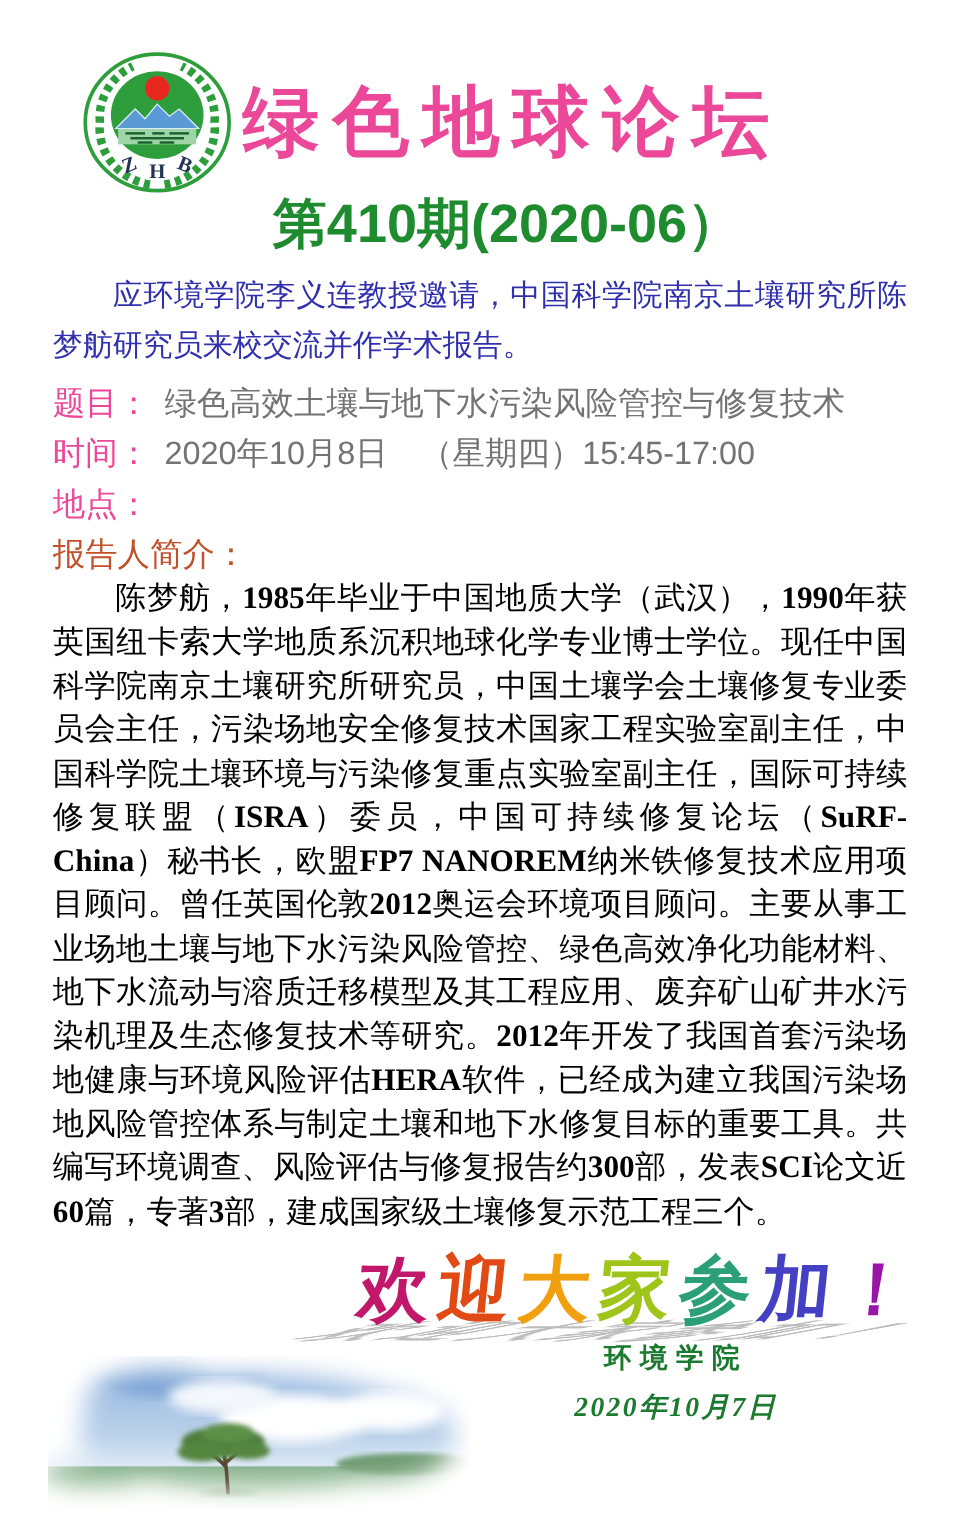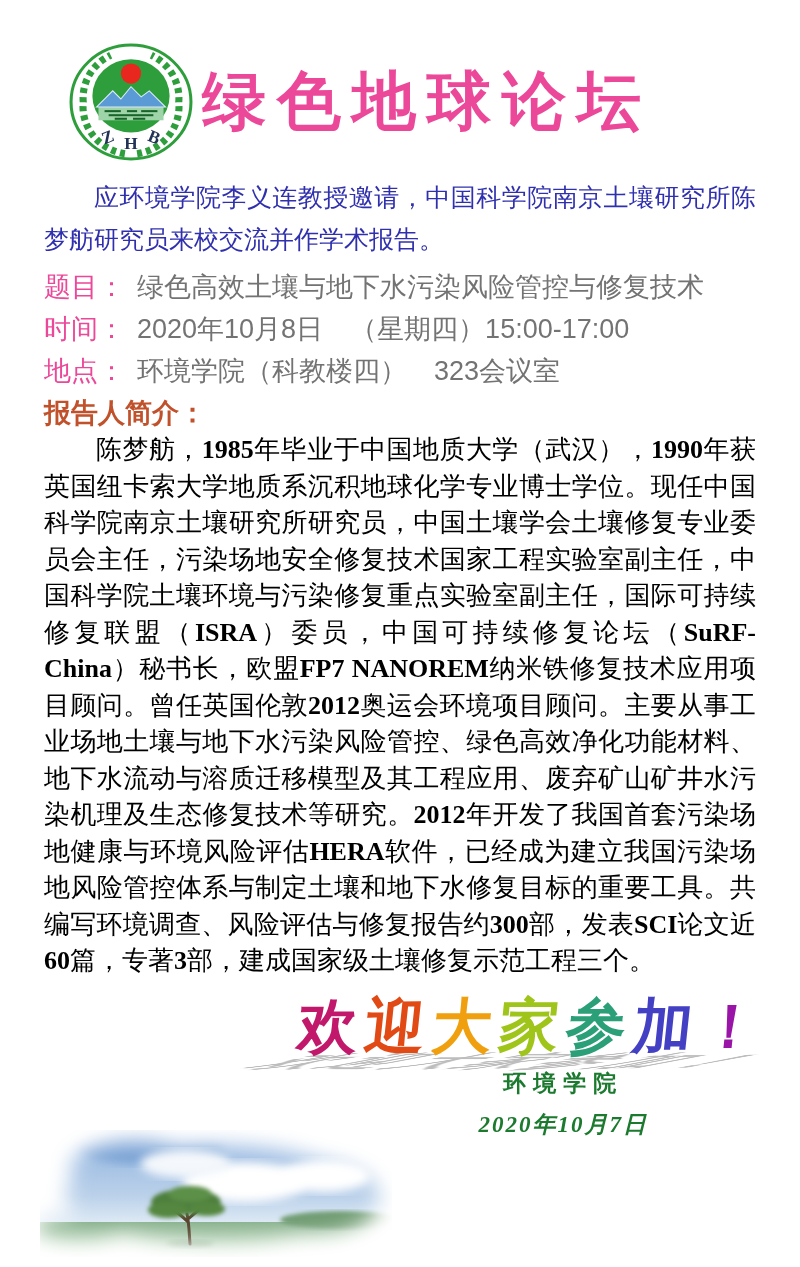--- a/index.html
+++ b/index.html
@@ -26,21 +26,21 @@
   .dash-line{width:152px;height:3px;background:#c2491d;margin-right:2px;flex:none;}
   
   .content{padding:0 44px;}
   .intro{
     margin:14px 0 0;font-size:25px;line-height:42px;text-indent:2em;text-align:justify;
     color:#3030ae;
   }
   .field{display:flex;margin-top:12px;font-size:27px;line-height:30px;}
   .field .flabel{color:#ec4899;flex:none;font-weight:normal;}
   .field .fvalue{color:#737373;margin-left:12px;white-space:nowrap;}
-  .bio-heading{color:#c0512b;font-size:27px;line-height:30px;margin-top:12px;font-weight:bold;}
+  .bio-heading{color:#c0512b;font-size:27px;line-height:30px;margin-top:12px;font-weight:normal;}
   .bio{
     margin:4px 0 0;font-family:"Liberation Serif",serif;font-size:26px;line-height:36.5px;
     text-indent:2em;text-align:justify;color:#000000;
   }
   
   .welcome-wrap{
     position:relative;margin:10px 0 0 298px;width:fit-content;height:78px;
     font-family:"Liberation Serif",serif;font-weight:bold;font-size:60px;line-height:1.25;
     white-space:nowrap;
   }
@@ -86,37 +86,37 @@
 
       <circle cx="62" cy="31" r="10" fill="#e8281e"></circle>
 
       <text x="40" y="99" font-family="Liberation Serif, serif" font-size="17" font-weight="bold" fill="#223355" text-anchor="middle" transform="rotate(-22 40 96)">Z</text>
       <text x="62" y="105" font-family="Liberation Serif, serif" font-size="17" font-weight="bold" fill="#223355" text-anchor="middle">H</text>
       <text x="84" y="99" font-family="Liberation Serif, serif" font-size="17" font-weight="bold" fill="#223355" text-anchor="middle" transform="rotate(22 84 96)">B</text>
     </svg>
     <div class="main-title">绿色地球论坛</div>
   </div>
 
+  <div class="issue-line">第410期(2020-06）</div>
 
 
   <div class="content">
 
     <p class="intro">应环境学院李义连教授邀请，中国科学院南京土壤研究所陈梦舫研究员来校交流并作学术报告。</p>
 
     <div class="field">
       <span class="flabel">题目：</span>
       <span class="fvalue">绿色高效土壤与地下水污染风险管控与修复技术</span>
     </div>
     <div class="field">
       <span class="flabel">时间：</span>
-      <span class="fvalue">2020年10月8日　（星期四）15:00-17:00</span>
+      <span class="fvalue">2020年10月8日　（星期四）15:45-17:00</span>
     </div>
     <div class="field">
       <span class="flabel">地点：</span>
-      <span class="fvalue">环境学院（科教楼四）　323会议室</span>
     </div>
 
     <div class="bio-heading">报告人简介：</div>
     <p class="bio">陈梦舫，<b>1985</b>年毕业于中国地质大学（武汉），<b>1990</b>年获英国纽卡索大学地质系沉积地球化学专业博士学位。现任中国科学院南京土壤研究所研究员，中国土壤学会土壤修复专业委员会主任，污染场地安全修复技术国家工程实验室副主任，中国科学院土壤环境与污染修复重点实验室副主任，国际可持续修复联盟（<b>ISRA</b>）委员，中国可持续修复论坛（<b>SuRF-China</b>）秘书长，欧盟<b>FP7</b> <b>NANOREM</b>纳米铁修复技术应用项目顾问。曾任英国伦敦<b>2012</b>奥运会环境项目顾问。主要从事工业场地土壤与地下水污染风险管控、绿色高效净化功能材料、地下水流动与溶质迁移模型及其工程应用、废弃矿山矿井水污染机理及生态修复技术等研究。<b>2012</b>年开发了我国首套污染场地健康与环境风险评估<b>HERA</b>软件，已经成为建立我国污染场地风险管控体系与制定土壤和地下水修复目标的重要工具。共编写环境调查、风险评估与修复报告约<b>300</b>部，发表<b>SCI</b>论文近<b>60</b>篇，专著<b>3</b>部，建成国家级土壤修复示范工程三个。</p>
   </div>
 
   <div class="welcome-wrap">
     <span class="welcome-shadow">欢迎大家参加！</span>
     <span class="welcome-text"><span style="color: rgb(194, 24, 108);">欢</span><span style="color: rgb(225, 74, 20);">迎</span><span style="color: rgb(240, 160, 14);">大</span><span style="color: rgb(159, 197, 26);">家</span><span style="color: rgb(42, 159, 120);">参</span><span style="color: rgb(67, 64, 196);">加</span><span style="color: rgb(154, 20, 168);">！</span></span>
   </div>

